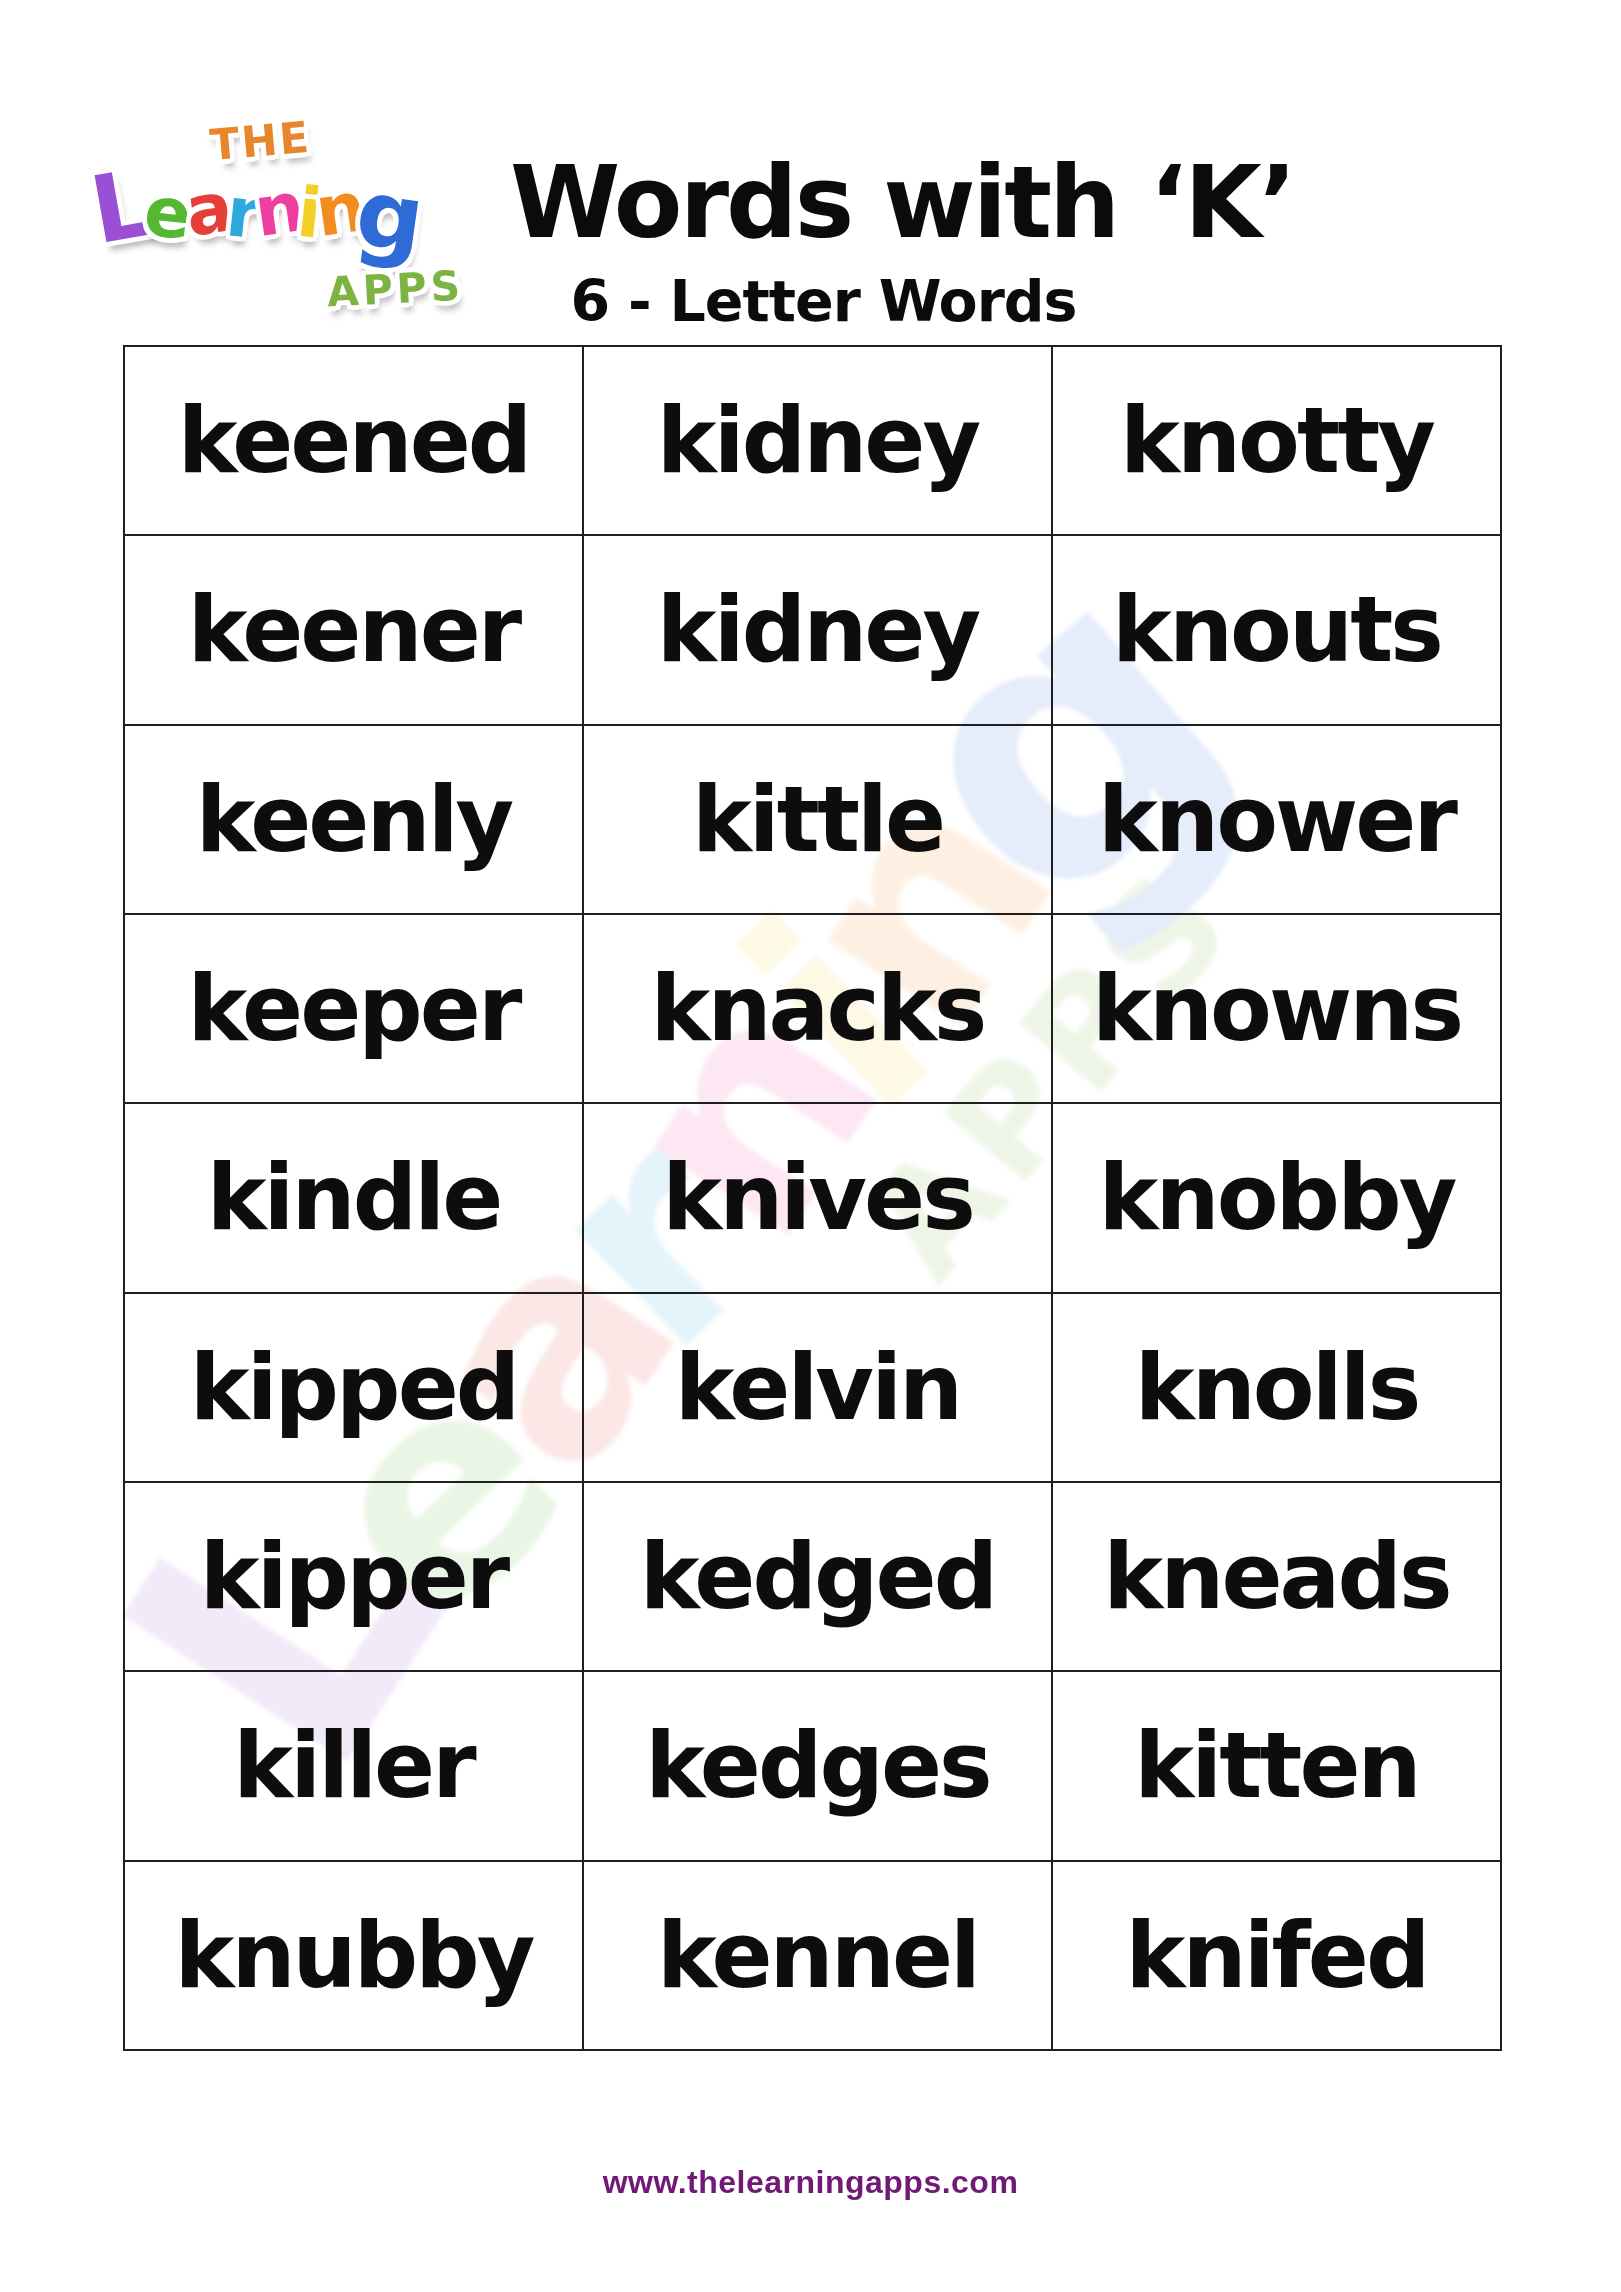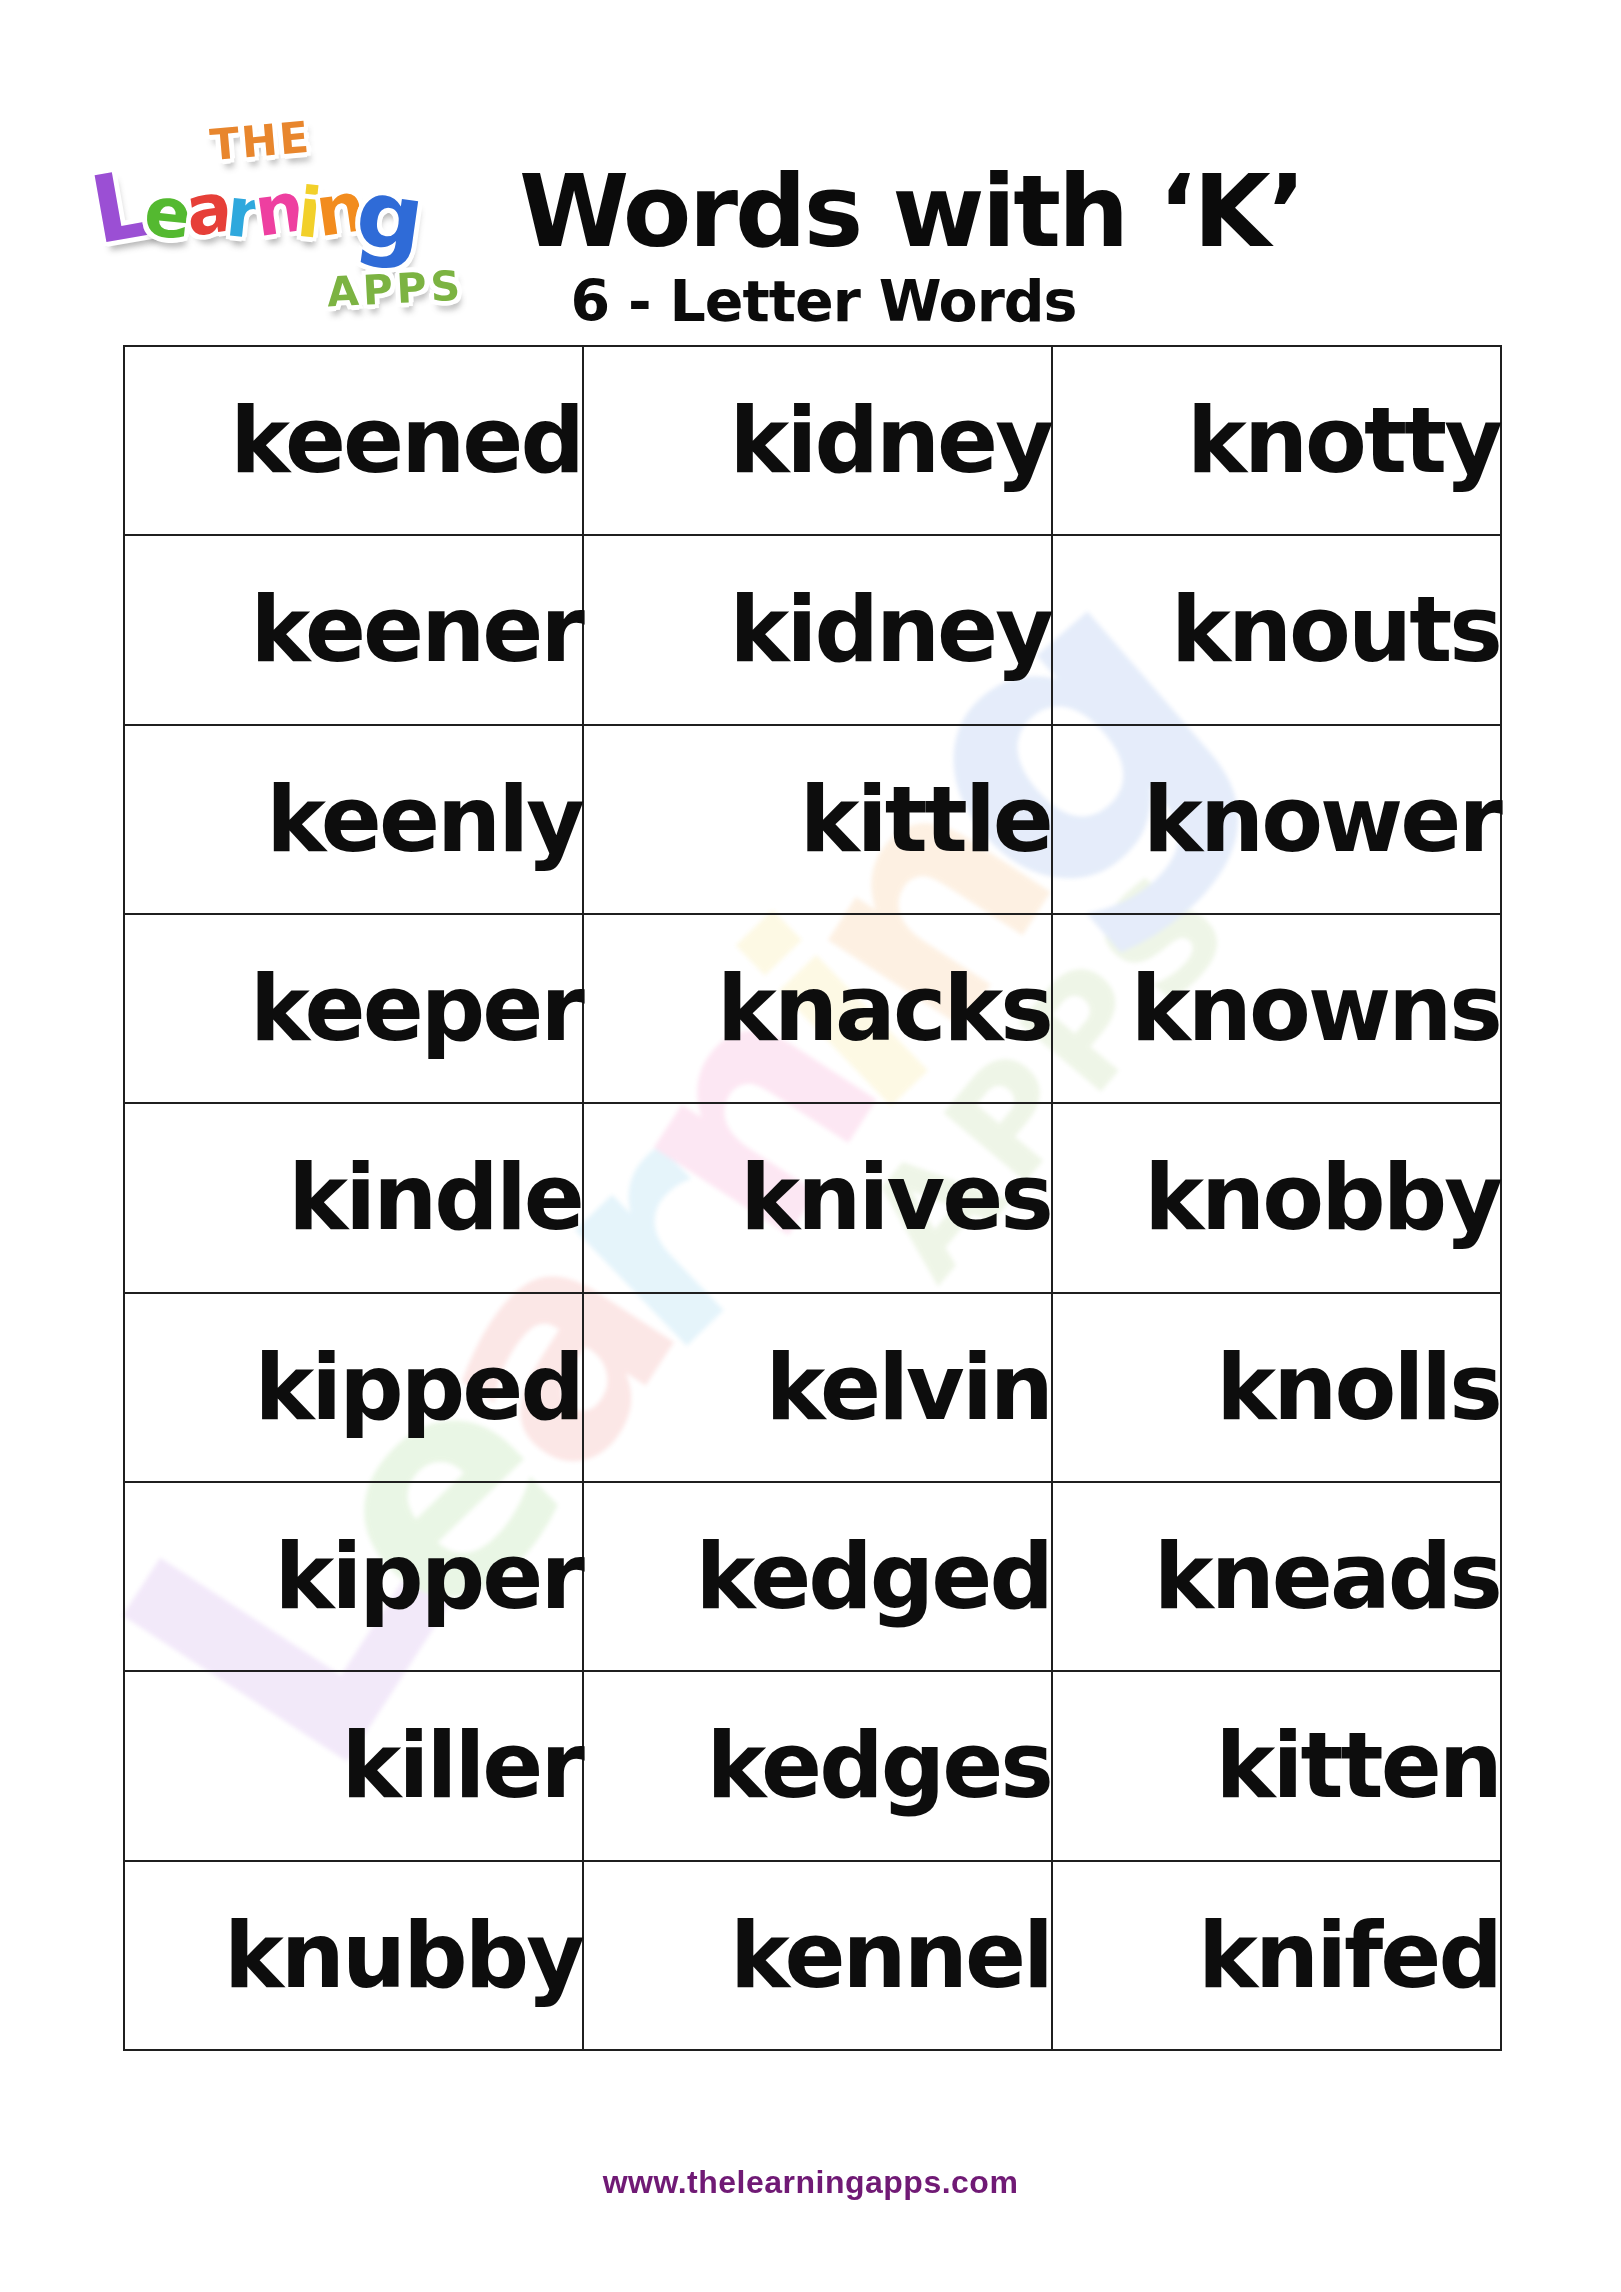--- a/index.html
+++ b/index.html
@@ -69,21 +69,21 @@
   .logo-main span:last-child{font-size:1.35em;transform:rotate(8deg) translateY(15.7px);}
   .logo-apps{
     position:absolute;left:233px;top:145px;
     font-size:41px;
     letter-spacing:3.9px;
     transform:rotate(-3deg);
   }
 
   
   .title{
-    position:absolute;left:502px;top:145px;margin:17px;
+    position:absolute;left:502px;top:145px;margin:8px;
     font-size:100px;line-height:1;
     letter-spacing:-2.9px;
     color:#0b0b0b;
     font-weight:bold;
     z-index:2;
   }
   .subtitle{
     position:absolute;left:123px;top:261px;margin:12px;
     width:1377px;text-align:center;
     font-size:57px;line-height:1;
@@ -97,21 +97,21 @@
   .word-table{
     position:absolute;left:123px;top:345px;
     width:1377px;height:1706px;
     border-collapse:collapse;
     table-layout:fixed;
     z-index:1;
     background:transparent;
   }
   .word-table td{
     border:2px solid #1f1f1f;
-    text-align:right;
+    text-align:center;
     vertical-align:middle;
     font-size:90px;
     font-weight:bold;
     letter-spacing:-2.9px;
     color:#0d0d0d;
     height:171px;
     padding:0;
   }
 
   

